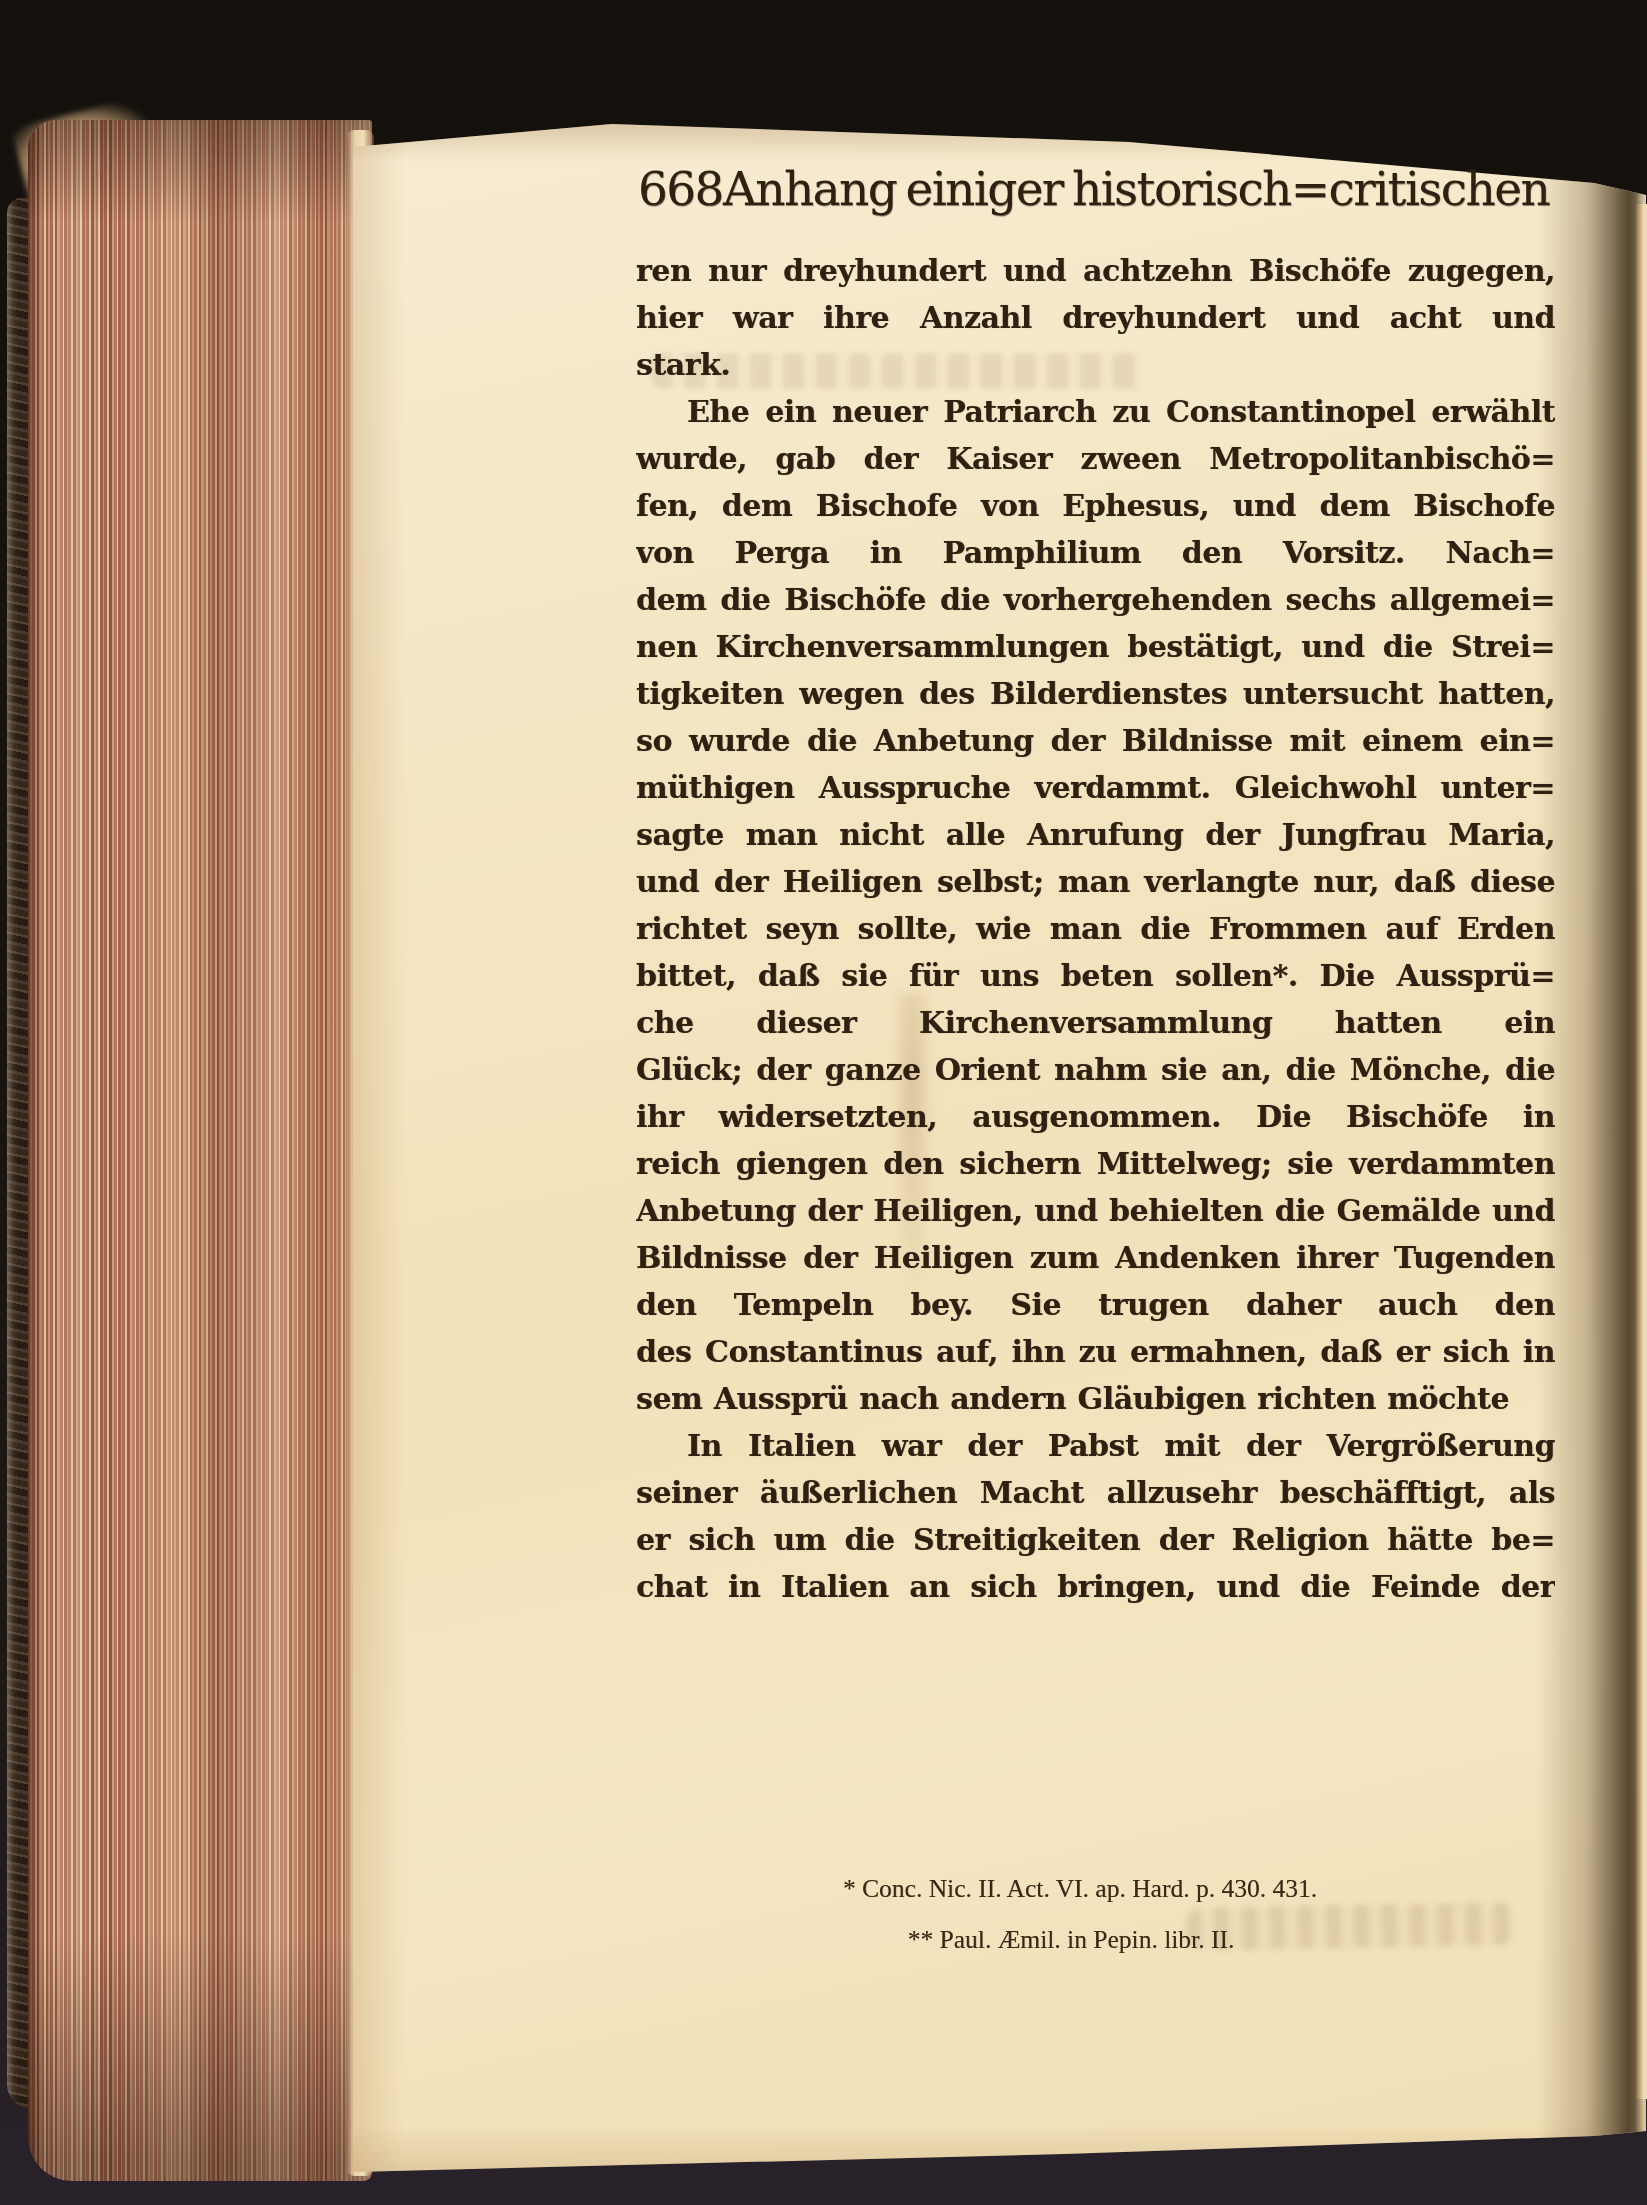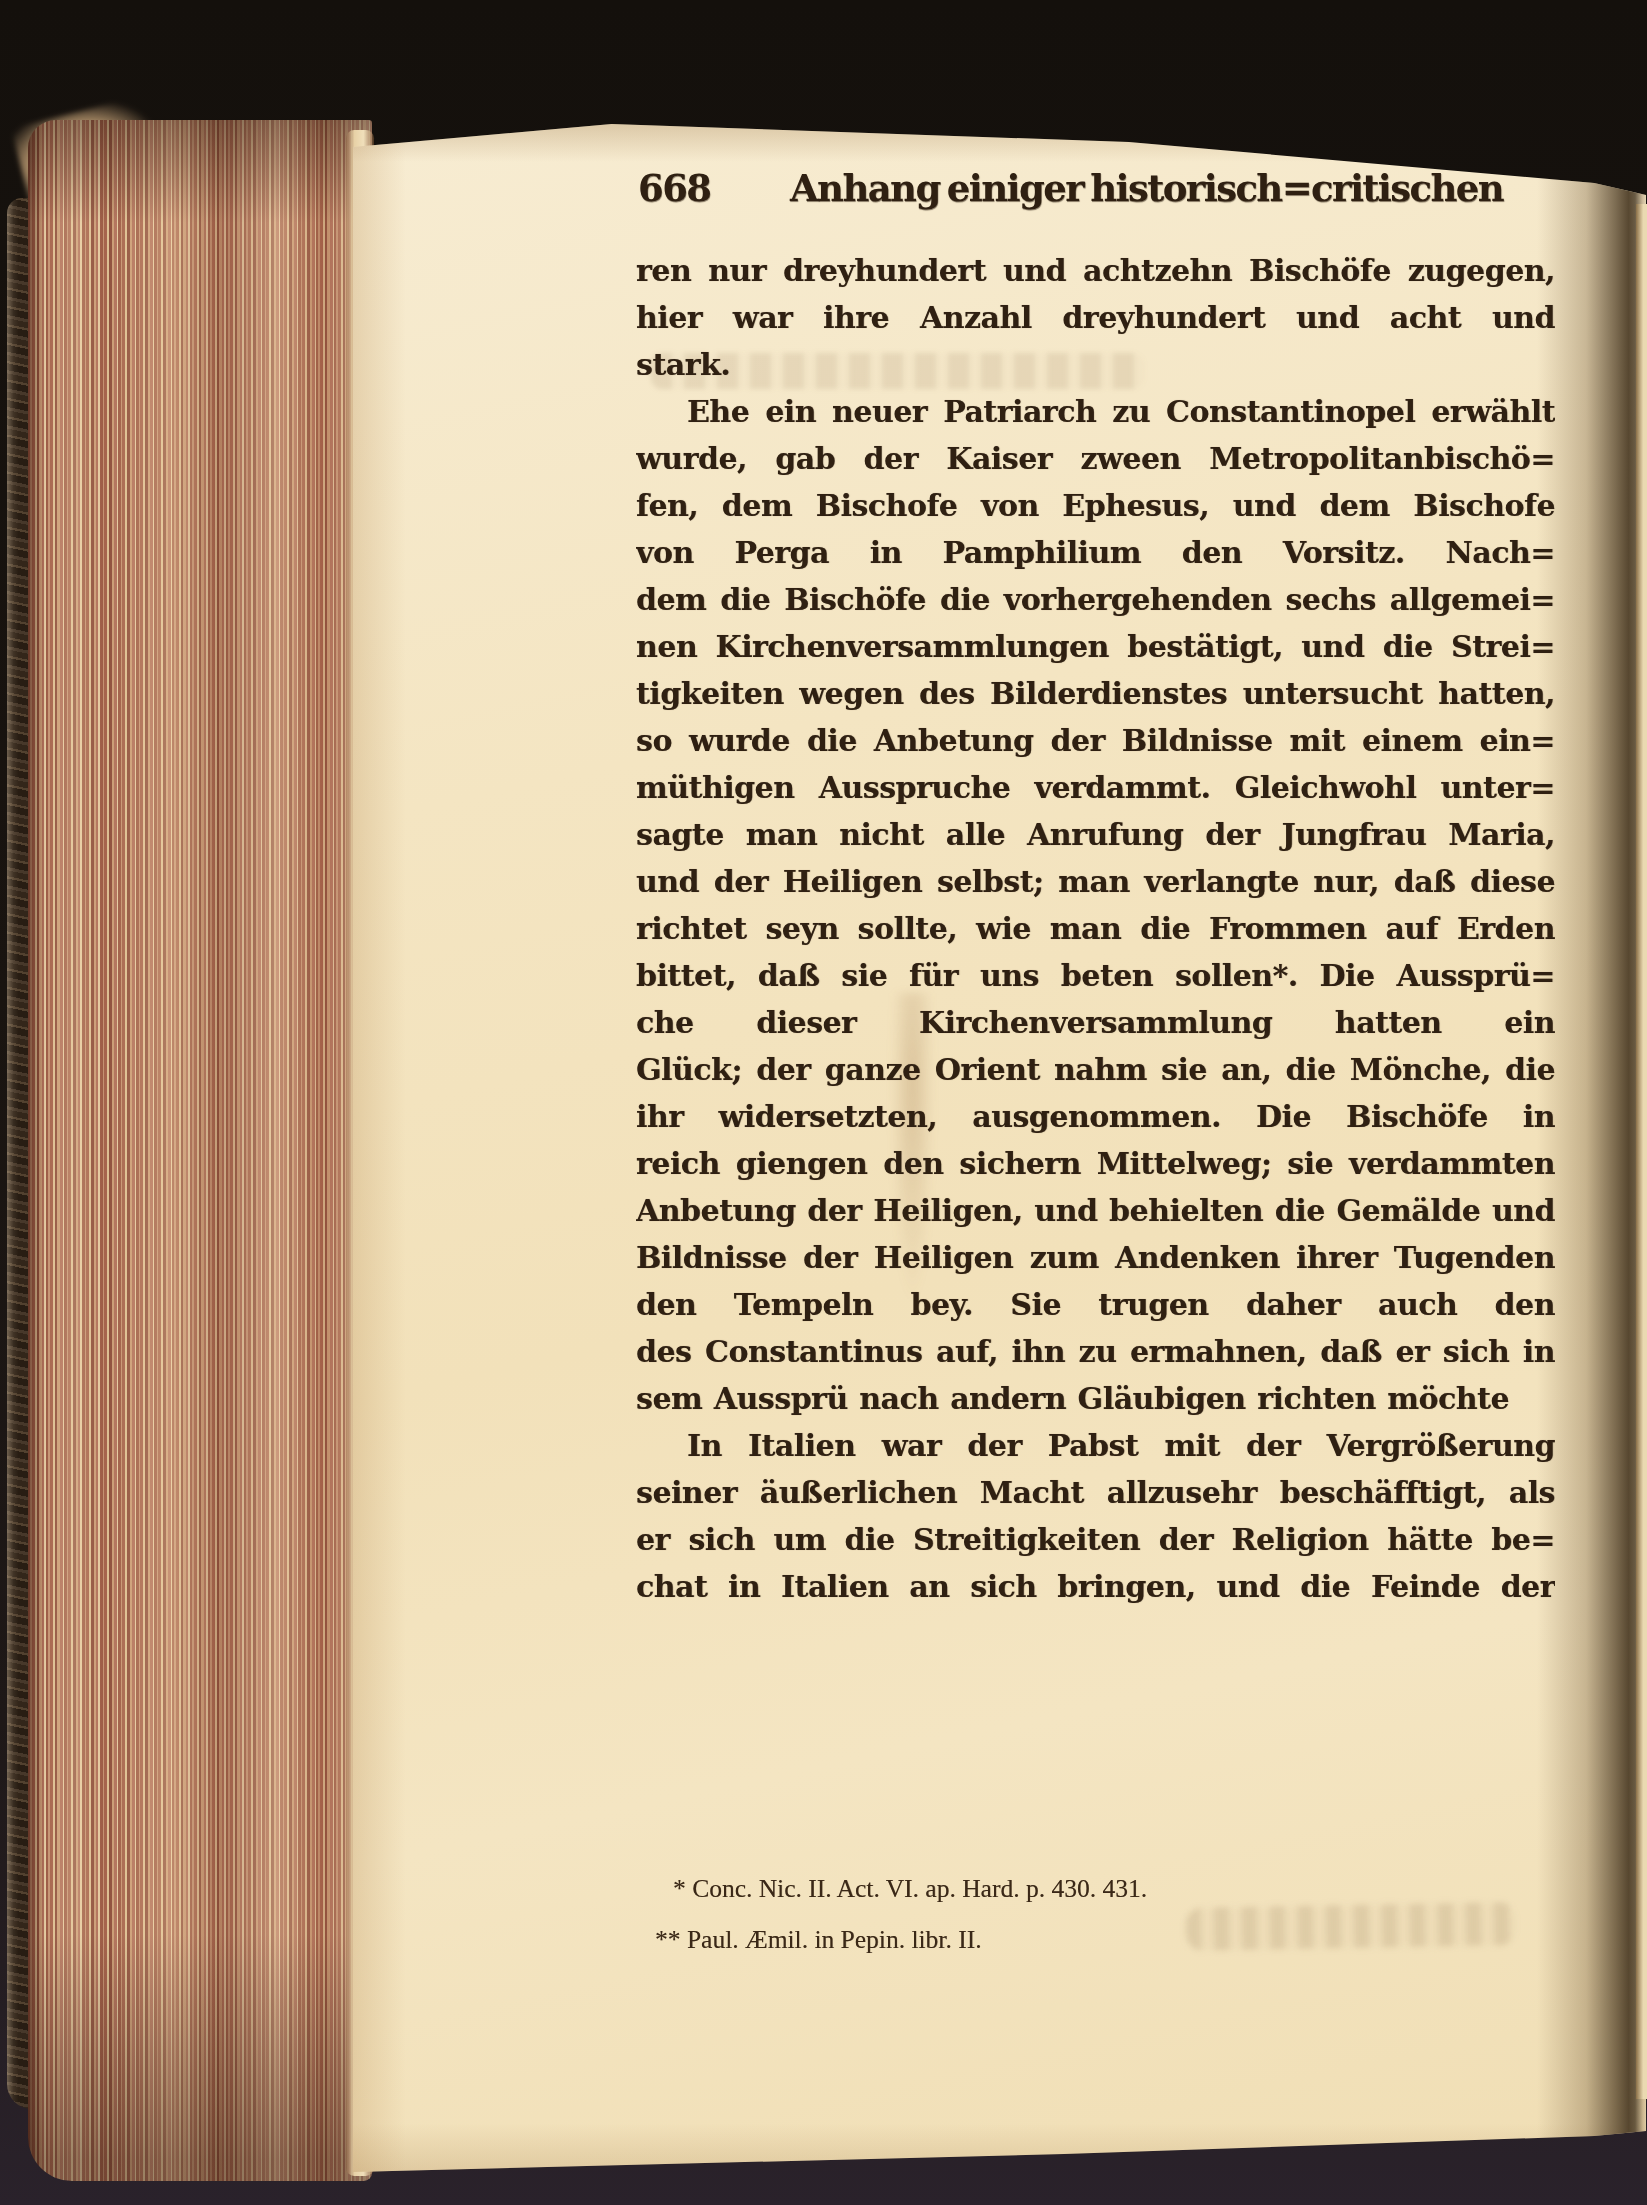--- a/index.html
+++ b/index.html
@@ -37,35 +37,35 @@
       linear-gradient(0deg,rgba(160,120,70,0.22) 0,rgba(0,0,0,0) 49px),
       linear-gradient(168deg,#f7ecd2 0%,var(--page-paper,#f4e5c2) 30%,#f2e1ba 55%,#f4e5c2 75%,#f0deb4 100%);}
   .gutter{position:absolute;right:0;top:0;width:109px;height:100%;
     background:linear-gradient(90deg,rgba(90,65,35,0) 0%,rgba(106,80,45,0.35) 45%,rgba(70,52,28,0.75) 72%,var(--gutter-shadow,#4a3a24) 84%,rgba(60,45,25,0.82) 90%,rgba(130,105,70,0.38) 97%,rgba(160,135,95,0.22) 100%);
     opacity:0.92;}
   .facing-sliver{position:absolute;left:1636px;top:204px;width:11.5px;height:1895px;
     background:linear-gradient(90deg,#8a6f47 0%,var(--facing-page,#ead9b1) 60%);}
   
   .header{position:absolute;left:638px;top:158px;width:865px;height:61px;
     display:flex;justify-content:space-between;align-items:baseline;
-    font-size:37px;line-height:61px;font-weight:bold;letter-spacing:-1.6px;
+    font-size:47px;line-height:61px;font-weight:normal;letter-spacing:-1.6px;
     color:var(--ink,#2f2012);text-shadow:0.5px 0.5px 0.8px rgba(47,32,18,0.55);white-space:nowrap;}
   .header .title{word-spacing:-4.1px;}
   .body{position:absolute;left:636px;top:247px;width:919px;
     font-size:30px;line-height:47px;font-weight:bold;letter-spacing:-0.5px;word-spacing:1.6px;
     color:var(--ink,#2f2012);text-shadow:0.4px 0.4px 0.7px rgba(47,32,18,0.5);}
   .ln{height:47px;overflow:hidden;text-align:justify;}
   .ln:not(.last):not(.catch)::after{content:"";display:inline-block;width:100%;height:0;}
   .ln.last{text-align:left;}
   .ln.ind{text-indent:51px;}
   .ln.catch{text-align:right;margin-top:8.2px;}
   .footnotes{position:absolute;left:655px;top:1863px;width:832px;
     font-family:"Liberation Serif",serif;font-size:25.5px;line-height:51px;
     color:var(--footnote-ink,#3a2817);text-shadow:0.3px 0.3px 0.6px rgba(58,40,23,0.45);}
-  .fn{height:51px;overflow:hidden;}
+  .fn{height:51px;overflow:hidden;text-align:center;}
   .fn.fn0{padding-left:18px;}
   
   .stain-streak{position:absolute;left:891px;top:993px;width:43px;height:313px;
     background:radial-gradient(ellipse at 50% 30%,rgba(136,88,40,0.22),rgba(136,88,40,0) 70%);
     filter:blur(4.1px);}
   .bleed-1{position:absolute;left:651px;top:353px;width:494px;height:36px;
     background:repeating-linear-gradient(90deg,rgba(120,90,55,0.12) 0 21.4px,rgba(120,90,55,0.02) 21.4px 33px);
     filter:blur(2.5px);border-radius:11.5px;}
   .bleed-2{position:absolute;left:1186px;top:1905px;width:330px;height:43px;
     background:repeating-linear-gradient(90deg,rgba(125,95,60,0.17) 0 15px,rgba(125,95,60,0.04) 15px 28px);

